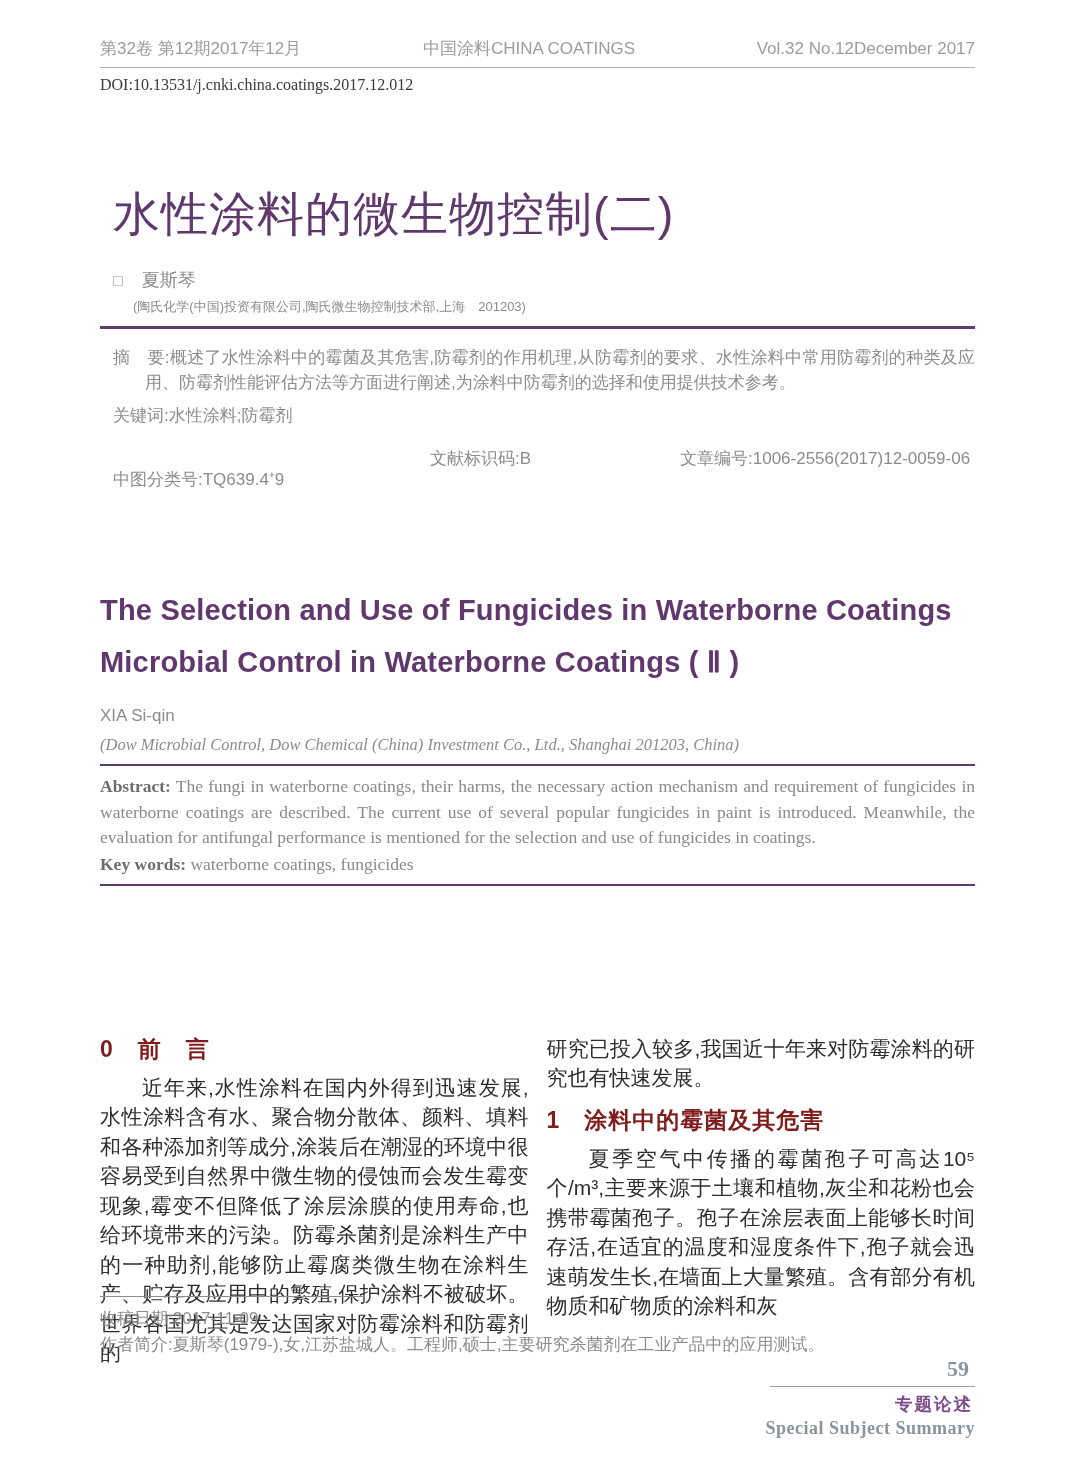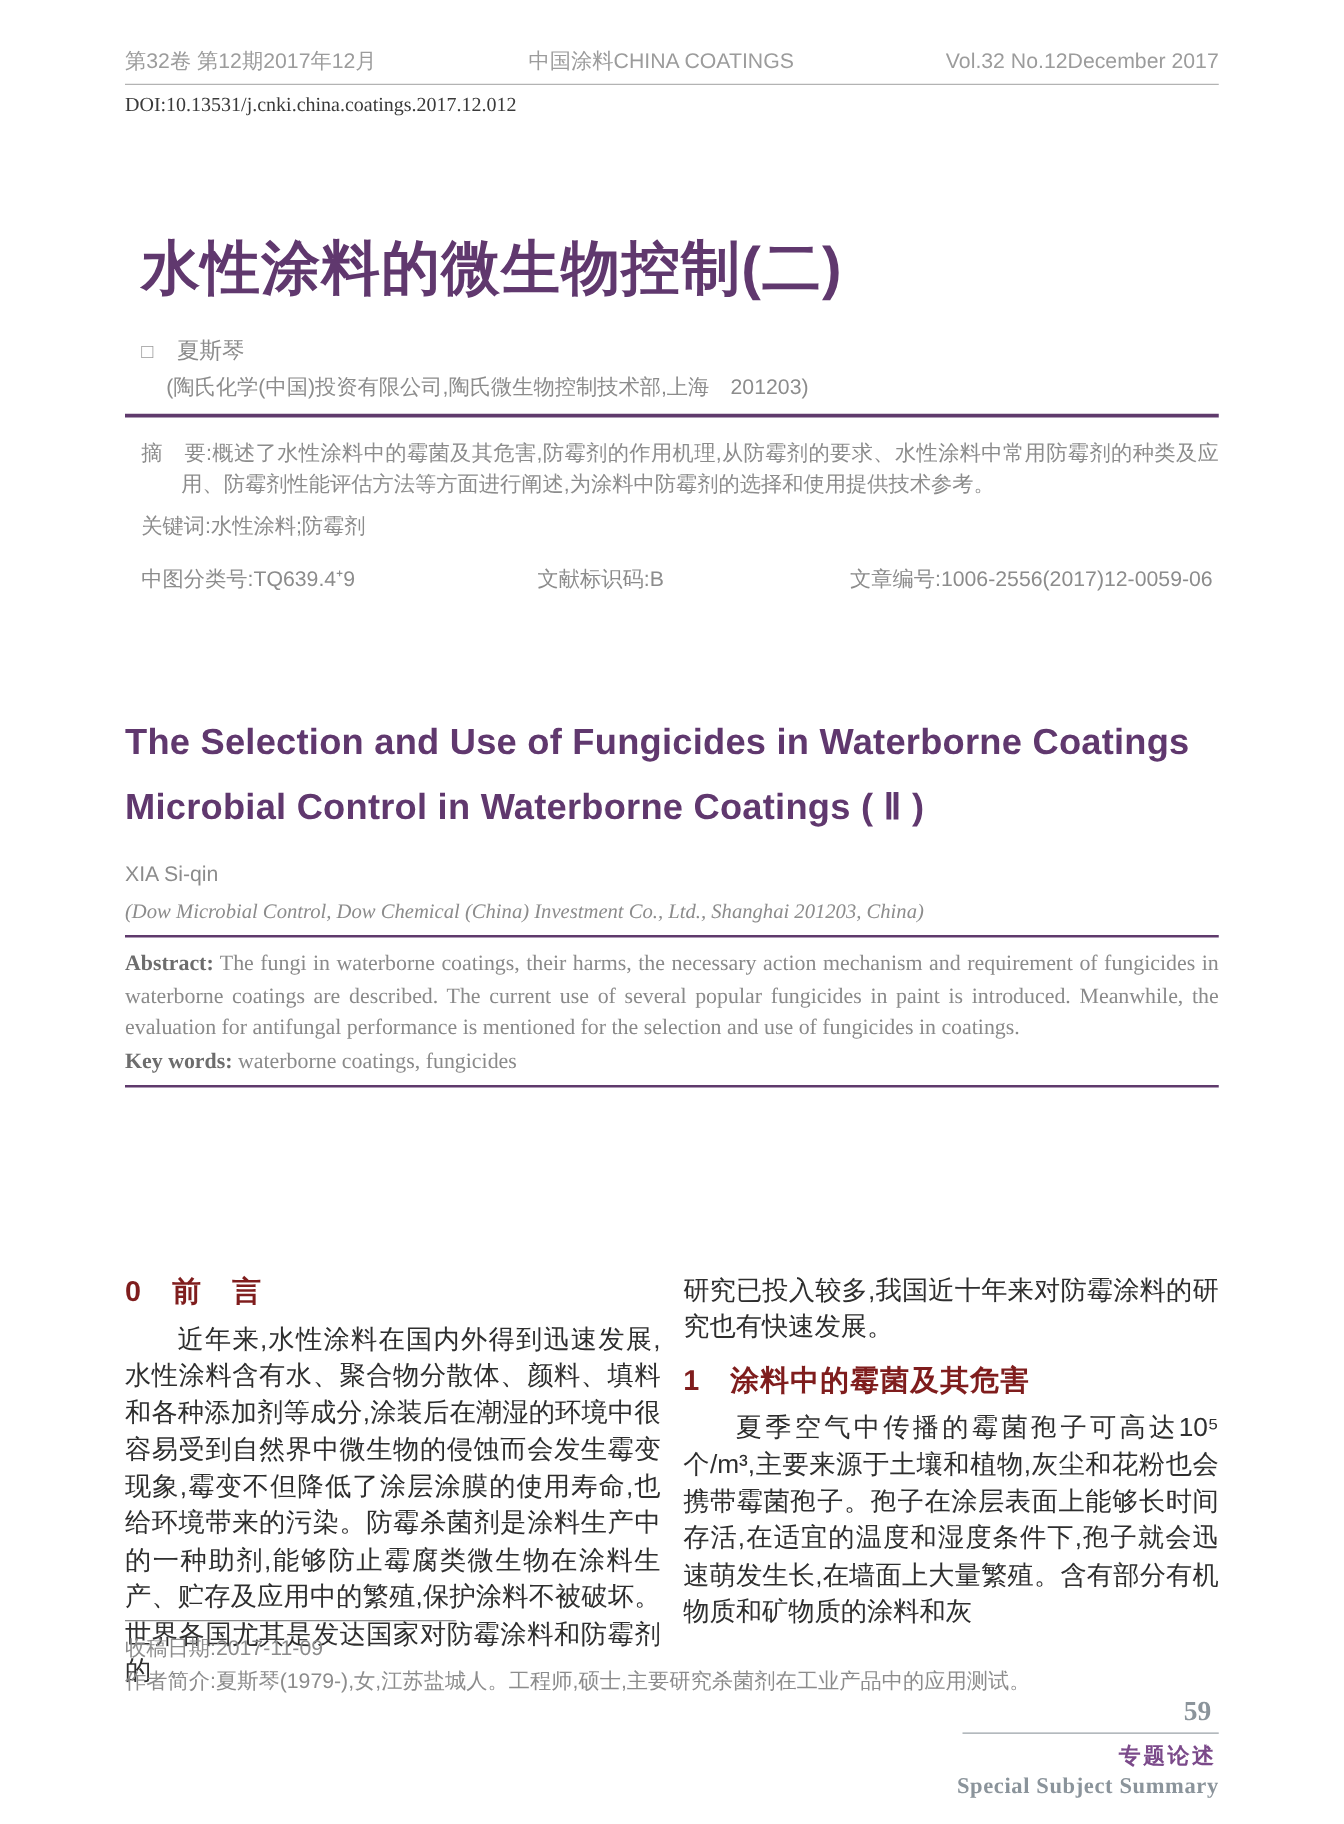--- a/index.html
+++ b/index.html
@@ -36,56 +36,56 @@
     color: #3a3a3a;
     font-size: 16px;
     margin-top: 8px;
   }
 
   
   .title-cn {
     margin-top: 88px;
     padding-left: 13px;
     color: #60386e;
-    font-weight: bold;
+    font-weight: normal;
     font-size: 47px;
     line-height: 64px;
     letter-spacing: 1px;
   }
 
   
   .author-cn {
     margin-top: 22px;
     padding-left: 13px;
     color: #8c8c8c;
     font-size: 18px;
   }
   .author-cn .box { display: inline-block; margin-right: 14px; font-size: 16px; color: #9a9a9a; }
   .affil-cn {
     margin-top: 6px;
     padding-left: 33px;
     color: #8c8c8c;
-    font-size: 17px;
+    font-size: 13px;
   }
   .rule-thick {
     margin-top: 10px;
     height: 3px;
     background: #5f3a6c;
   }
   .meta-cn {
     margin-top: 16px;
     padding-left: 13px;
     color: #8c8c8c;
     font-size: 17px;
     line-height: 25px;
   }
   .abstract-cn { padding-left: 32px; text-indent: -32px; text-align: justify; }
   .keywords-cn { margin-top: 8px; }
   .class-row { display: flex; margin-top: 18px; }
-  .class-row .seg1 { width: 317px; }
+  .class-row .seg1 { width: 317px; margin-top: 21px; }
   .class-row .seg2 { width: 250px; }
   .class-row .seg3 { flex: 1; }
 
   
   .title-en {
     margin-top: 92px;
     color: #60386e;
     font-weight: bold;
     font-size: 29px;
     line-height: 52px;

